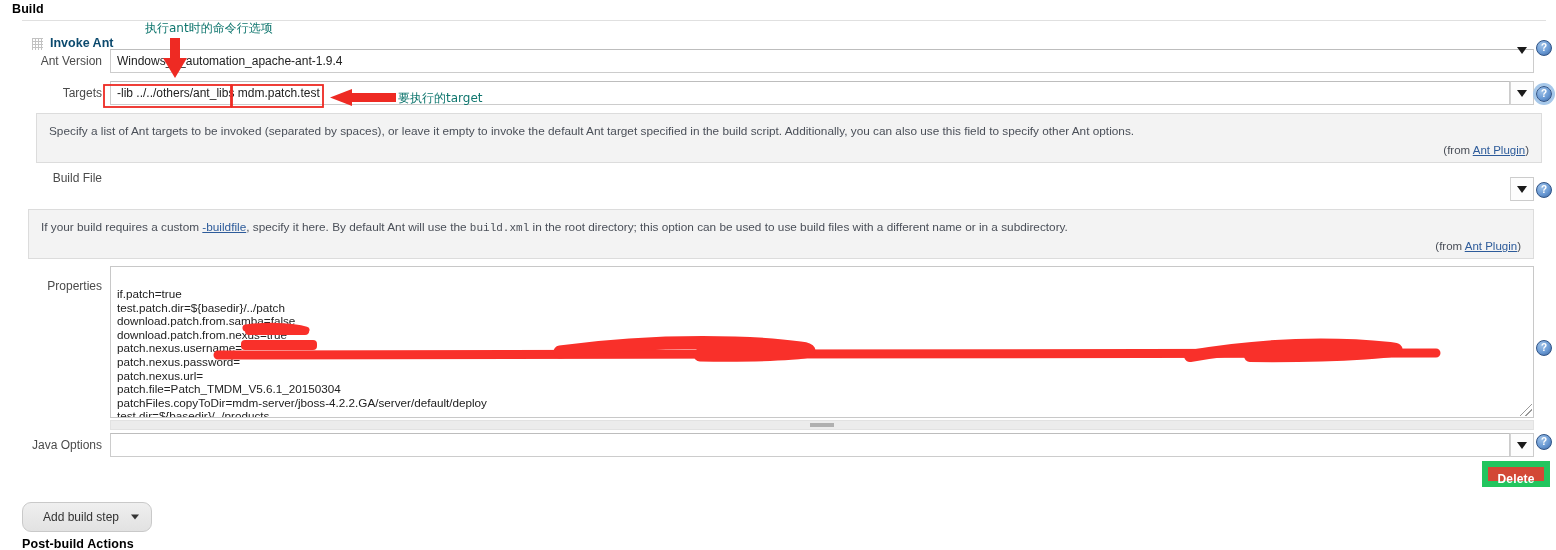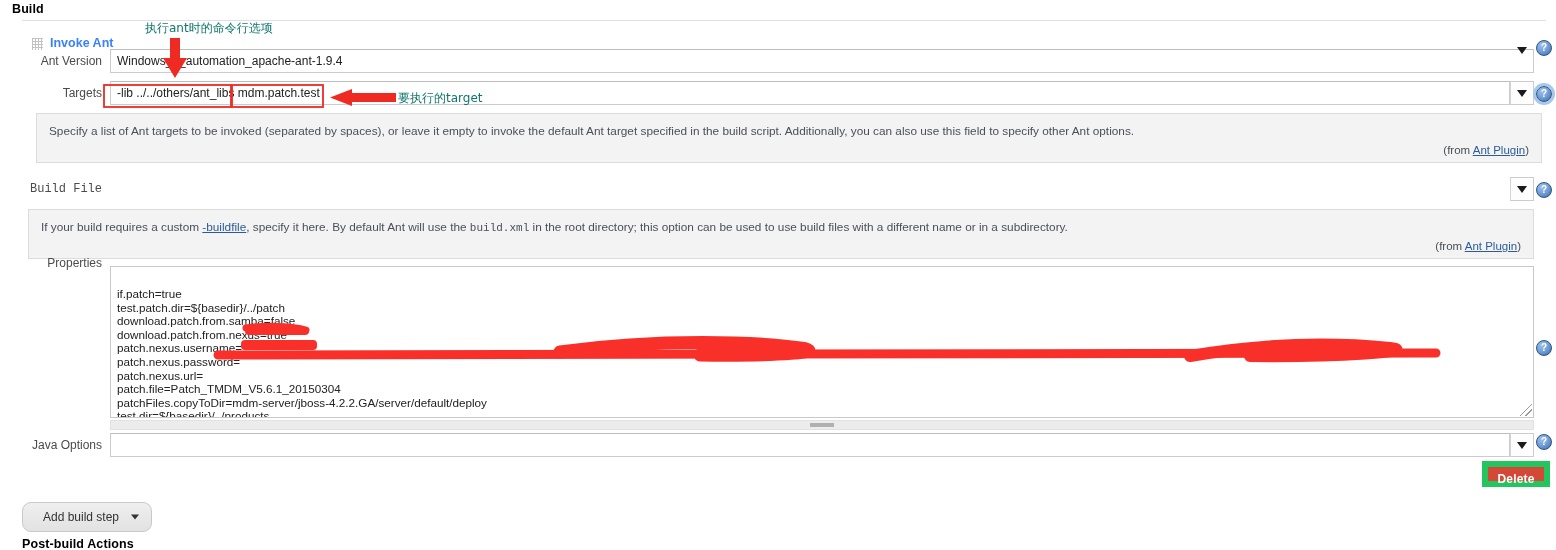--- a/index.html
+++ b/index.html
@@ -52,21 +52,21 @@
       linear-gradient(to bottom, #b8b8b8 1px, transparent 1px);
     background-size: 3px 3px;
     opacity: .85;
   }
   .block-title {
     position: absolute;
     left: 28px;
     top: 6px;
     font-weight: bold;
     font-size: 12.5px;
-    color: #3b82f6;
+    color: #0c4a6e;
   }
 
   
   .row-label {
     position: absolute;
     text-align: right;
     color: #4b4b4b;
     font-size: 12px;
     white-space: nowrap;
   }
@@ -268,31 +268,31 @@
     <div class="field" style="left:88px; top:51px; width:1400px; height:24px;">-lib ../../others/ant_libs mdm.patch.test</div>
     <div class="caret-box" style="left:1488px; top:51px; width:24px; height:24px;">
         <span class="caret"></span>
       </div>
 
     <div class="blurb" style="left:6px; top:83px; width:1506px; height:50px;margin-left:8px;">
       <span>Specify a list of Ant targets to be invoked (separated by spaces), or leave it empty to invoke the default Ant target specified in the build script. Additionally, you can also use this field to specify other Ant options.</span>
       <span class="from"><span>(from </span><a class="inline-link" href="#">Ant Plugin</a><span>)</span></span>
     </div>
 
-    <div class="row-label" style="left:0px; top:152px; width:80px;font-family:Liberation Mono, monospace;">Build File</div>
+    <div class="row-label" style="left:0px; top:141px; width:80px;">Build File</div>
     <div class="caret-box" style="left:1488px; top:147px; width:24px; height:24px;">
         <span class="caret"></span>
       </div>
 
     <div class="blurb" style="left:6px; top:179px; width:1506px; height:50px;">
       <span>If your build requires a custom </span><a class="inline-link" href="#">-buildfile</a><span>, specify it here. By default Ant will use the </span><code class="mono">build.xml</code><span> in the root directory; this option can be used to use build files with a different name or in a subdirectory.</span>
       <span class="from"><span>(from </span><a class="inline-link" href="#">Ant Plugin</a><span>)</span></span>
     </div>
 
-    <div class="row-label" style="left:0px; top:226px; width:80px;">Properties</div>
+    <div class="row-label" style="left:0px; top:249px; width:80px;">Properties</div>
     <div class="textarea" style="left:88px; top:236px; width:1424px; height:152px;" id="props-ta">if.patch=true
 test.patch.dir=${basedir}/../patch
 download.patch.from.samba=false
 download.patch.from.nexus=true
 patch.nexus.username=
 patch.nexus.password=
 patch.nexus.url=
 patch.file=Patch_TMDM_V5.6.1_20150304
 patchFiles.copyToDir=mdm-server/jboss-4.2.2.GA/server/default/deploy
 test.dir=${basedir}/../products

